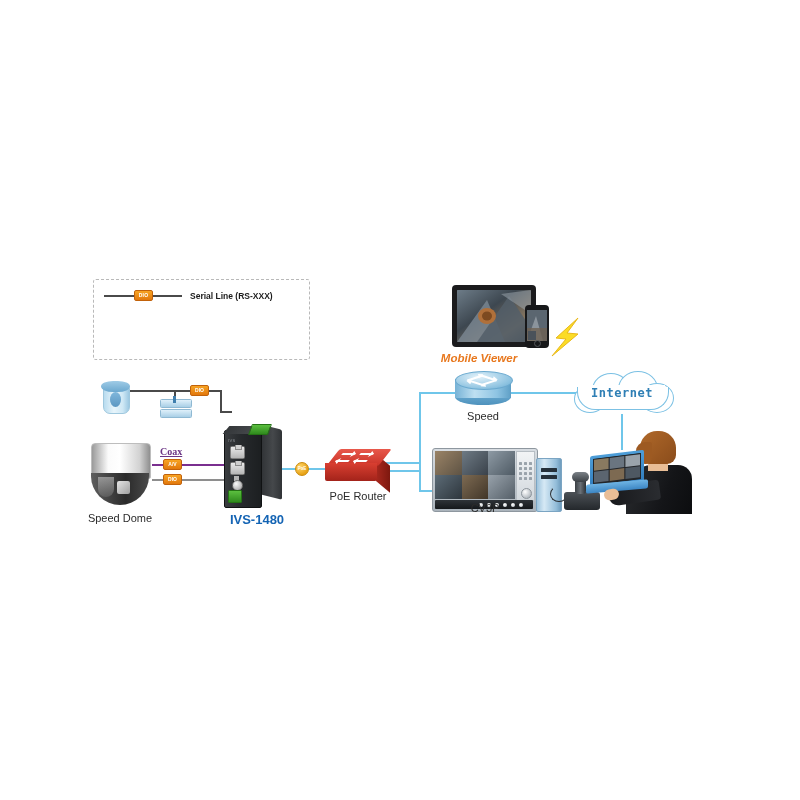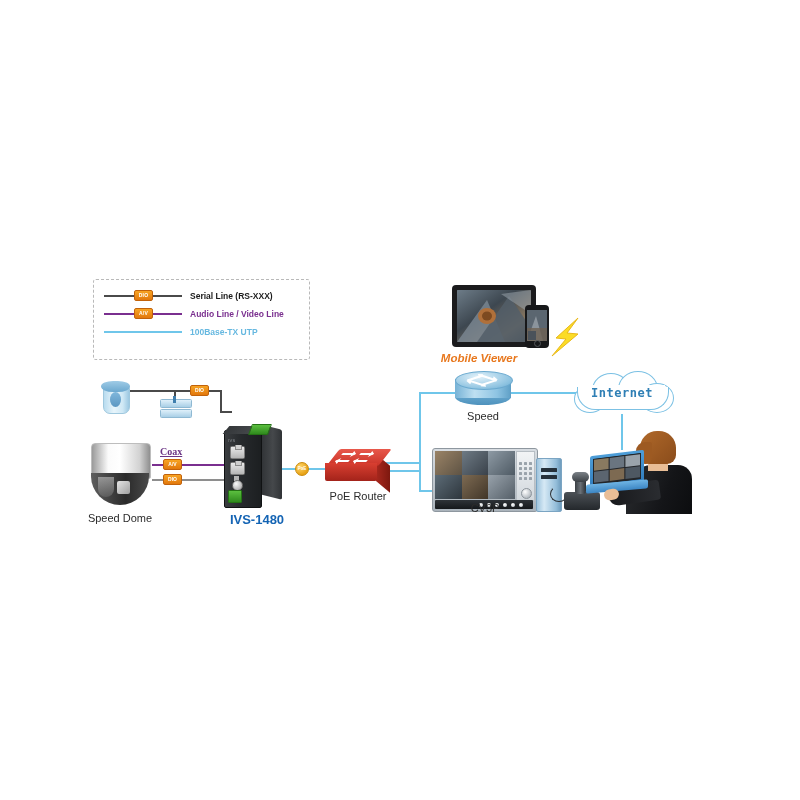--- a/index.html
+++ b/index.html
@@ -204,29 +204,20 @@
 <body>
 
 <div id="canvas">
 
   <div id="legend">
     <div class="leg-row" style="top:8px">
       <div class="leg-line" style="background:#4a4a4a"></div>
       <div class="leg-badge">DIO</div>
       <div class="leg-text" style="color:#1a1a1a">Serial Line (RS-XXX)</div>
     </div>
-    <div class="leg-row" style="top:26px">
-      <div class="leg-line" style="background:#7a2f8f"></div>
-      <div class="leg-badge">A/V</div>
-      <div class="leg-text" style="color:#7a2f8f">Audio Line / Video Line</div>
-    </div>
-    <div class="leg-row" style="top:44px">
-      <div class="leg-line" style="background:#6fc6ea"></div>
-      <div class="leg-text" style="color:#66b8e0">100Base-TX UTP</div>
-    </div>
   </div>
 
   <div class="wire h serial" style="left:126px;top:390px;width:96px"></div>
   <div class="wire v serial" style="left:220px;top:390px;height:22px"></div>
   <div class="wire h serial" style="left:220px;top:411px;width:12px"></div>
   <div class="wire v serial" style="left:174px;top:390px;height:10px"></div>
   <div class="badge" style="left:190px;top:385px">DIO</div>
 
   <div class="wire h av" style="left:152px;top:464px;width:78px"></div>
   <div class="wire h coax" style="left:152px;top:479px;width:78px"></div>

